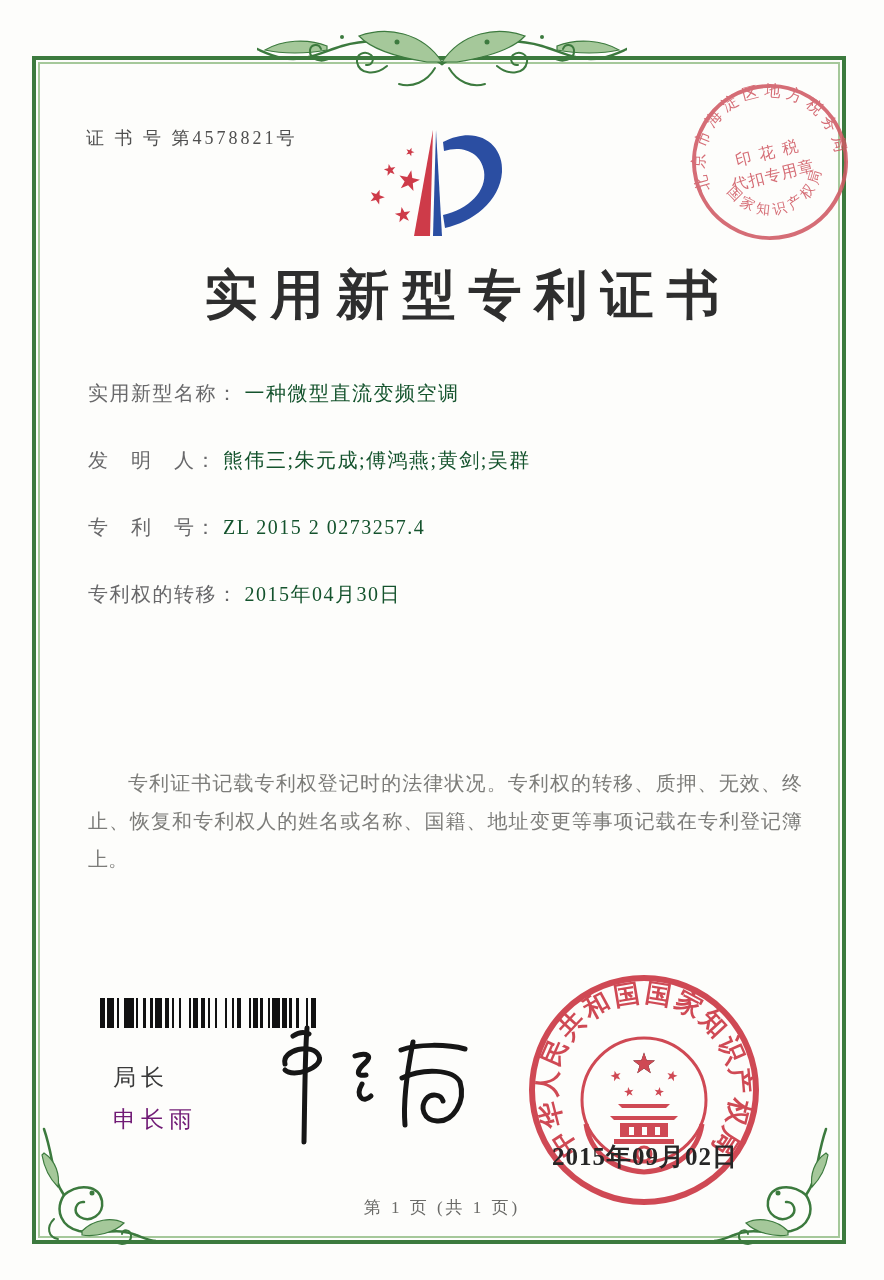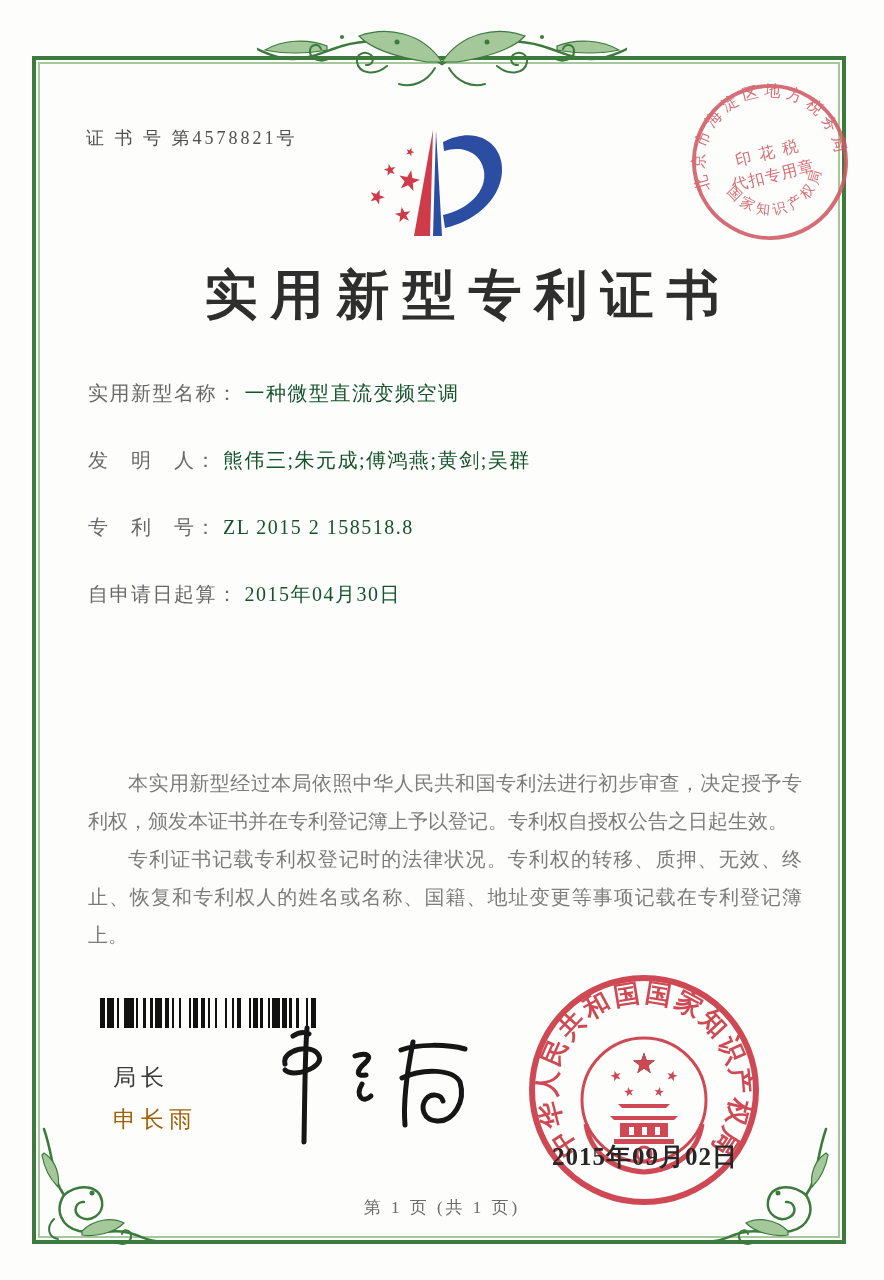--- a/index.html
+++ b/index.html
@@ -51,21 +51,21 @@
   .body-text{
     position:absolute;left:88px;top:764px;width:714px;
     font-size:20px;line-height:38px;color:#7c7c79;text-align:justify;
   }
   .body-text p{margin:0;text-indent:2em;}
   
   .barcode{position:absolute;left:100px;top:998px;width:330px;height:30px;font-size:0;}
   .barcode span{display:inline-block;height:30px;}
   .barcode .b{background:#111;}
   .director-title{position:absolute;left:113px;top:1062px;font-size:23px;letter-spacing:5px;color:#3a3a3a;font-family:Liberation Mono, monospace;}
-  .director-name{position:absolute;left:113px;top:1104px;font-size:23px;letter-spacing:5px;color:#a16207;}
+  .director-name{position:absolute;left:113px;top:1104px;font-size:23px;letter-spacing:5px;color:#701a75;}
   .signature{position:absolute;left:255px;top:1022px;width:230px;height:128px;}
   .signature path{stroke:#161616;fill:none;stroke-width:5;stroke-linecap:round;stroke-linejoin:round;}
   .gov-seal{position:absolute;left:526px;top:972px;width:236px;height:236px;opacity:.92;}
   .gov-seal .r-stroke{stroke:var(--seal-red);fill:none;}
   .gov-seal .r-fill{fill:var(--seal-red);}
   .gov-seal text{fill:var(--seal-red);font-family:"Liberation Serif","DejaVu Serif",serif;font-weight:700;}
   .grant-date{
     position:absolute;left:552px;top:1140px;width:240px;font-size:25px;
     font-weight:600;letter-spacing:1px;color:#262626;
   }
@@ -156,29 +156,28 @@
   <div class="title">实用新型专利证书</div>
 
   <div class="fields">
     <div class="field-row">
       <span class="lab">实用新型名称：</span><span class="val">一种微型直流变频空调</span>
     </div>
     <div class="field-row">
       <span class="lab">发　明　人：</span><span class="val">熊伟三;朱元成;傅鸿燕;黄剑;吴群</span>
     </div>
     <div class="field-row">
-      <span class="lab">专　利　号：</span><span class="val">ZL 2015 2 158518.8</span>
-    </div>
-    <div class="field-row">
-      <span class="lab">自申请日起算：</span><span class="val">2015年04月30日</span>
+      <span class="lab">专　利　号：</span><span class="val">ZL 2015 2 0273257.4</span>
+    </div>
+    <div class="field-row">
+      <span class="lab">专利权的转移：</span><span class="val">2015年04月30日</span>
     </div>
   </div>
 
   <div class="body-text">
-    <p>本实用新型经过本局依照中华人民共和国专利法进行初步审查，决定授予专利权，颁发本证书并在专利登记簿上予以登记。专利权自授权公告之日起生效。</p>
     <p>专利证书记载专利权登记时的法律状况。专利权的转移、质押、无效、终止、恢复和专利权人的姓名或名称、国籍、地址变更等事项记载在专利登记簿上。</p>
   </div>
 
   <div class="barcode"><span class="b" style="width: 4.8px;"></span><span style="width: 2.4px;"></span><span class="b" style="width: 7.2px;"></span><span style="width: 2.4px;"></span><span class="b" style="width: 2.4px;"></span><span style="width: 4.8px;"></span><span class="b" style="width: 9.6px;"></span><span style="width: 2.4px;"></span><span class="b" style="width: 2.4px;"></span><span style="width: 4.8px;"></span><span class="b" style="width: 2.4px;"></span><span style="width: 4.8px;"></span><span class="b" style="width: 2.4px;"></span><span style="width: 2.4px;"></span><span class="b" style="width: 7.2px;"></span><span style="width: 2.4px;"></span><span class="b" style="width: 4.8px;"></span><span style="width: 2.4px;"></span><span class="b" style="width: 2.4px;"></span><span style="width: 4.8px;"></span><span class="b" style="width: 2.4px;"></span><span style="width: 7.2px;"></span><span class="b" style="width: 2.4px;"></span><span style="width: 2.4px;"></span><span class="b" style="width: 4.8px;"></span><span style="width: 2.4px;"></span><span class="b" style="width: 4.8px;"></span><span style="width: 2.4px;"></span><span class="b" style="width: 2.4px;"></span><span style="width: 4.8px;"></span><span class="b" style="width: 2.4px;"></span><span style="width: 7.2px;"></span><span class="b" style="width: 2.4px;"></span><span style="width: 4.8px;"></span><span class="b" style="width: 2.4px;"></span><span style="width: 2.4px;"></span><span class="b" style="width: 4.8px;"></span><span style="width: 7.2px;"></span><span class="b" style="width: 2.4px;"></span><span style="width: 2.4px;"></span><span class="b" style="width: 4.8px;"></span><span style="width: 2.4px;"></span><span class="b" style="width: 2.4px;"></span><span style="width: 4.8px;"></span><span class="b" style="width: 2.4px;"></span><span style="width: 2.4px;"></span><span class="b" style="width: 7.2px;"></span><span style="width: 2.4px;"></span><span class="b" style="width: 4.8px;"></span><span style="width: 2.4px;"></span><span class="b" style="width: 2.4px;"></span><span style="width: 4.8px;"></span><span class="b" style="width: 2.4px;"></span><span style="width: 7.2px;"></span><span class="b" style="width: 2.4px;"></span><span style="width: 2.4px;"></span><span class="b" style="width: 4.8px;"></span><span style="width: 2.4px;"></span></div>
 
   <div class="director-title">局长</div>
   <div class="director-name">申长雨</div>
 
   <svg class="signature" viewBox="0 0 230 128">
     <path d="M52,6 C50,30 50,60 49,120"></path>

